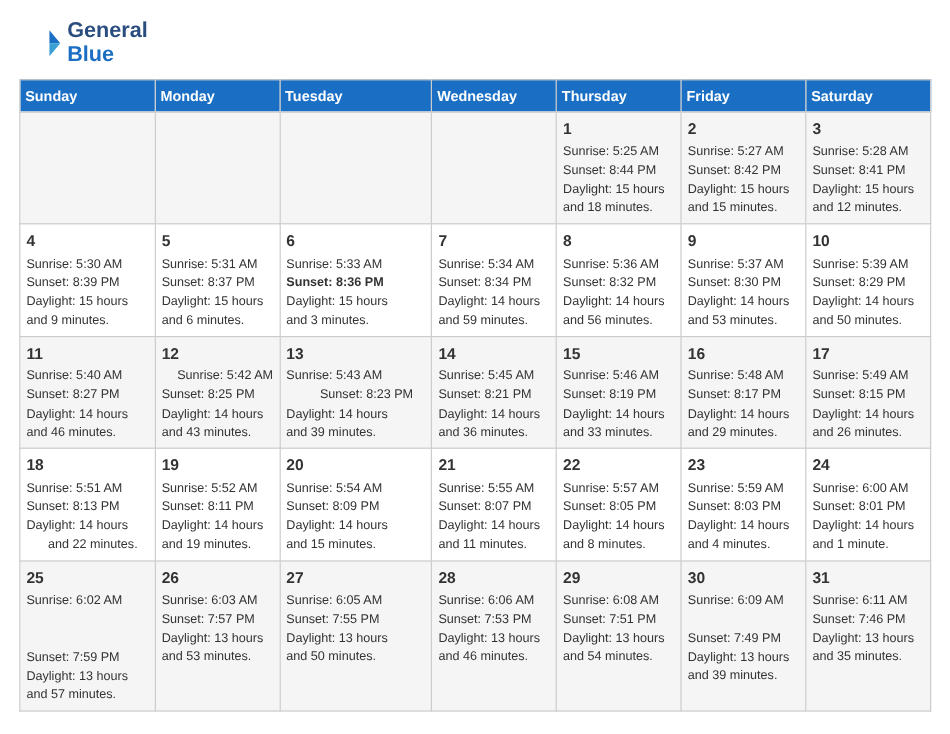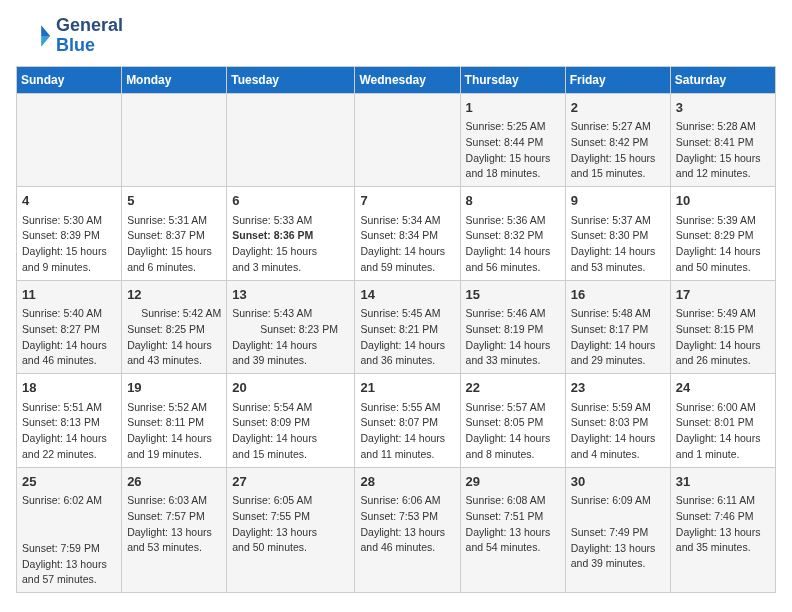--- a/index.html
+++ b/index.html
@@ -248,21 +248,21 @@
           <span style="display: block;">Daylight: 14 hours</span>
           <span style="display: block;">and 26 minutes.</span>
         </td>
       </tr>
       <tr>
         <td>
           <span class="day-num">18</span>
           <span style="display: block;">Sunrise: 5:51 AM</span>
           <span style="display: block;">Sunset: 8:13 PM</span>
           <span style="display: block;">Daylight: 14 hours</span>
-          <span style="display: block;">and 22 minutes.</span>
+          <span style="display: block; margin-left: 18px;">and 22 minutes.</span>
         </td>
         <td>
           <span class="day-num">19</span>
           <span style="display: block;">Sunrise: 5:52 AM</span>
           <span style="display: block;">Sunset: 8:11 PM</span>
           <span style="display: block;">Daylight: 14 hours</span>
           <span style="display: block;">and 19 minutes.</span>
         </td>
         <td>
           <span class="day-num">20</span>

